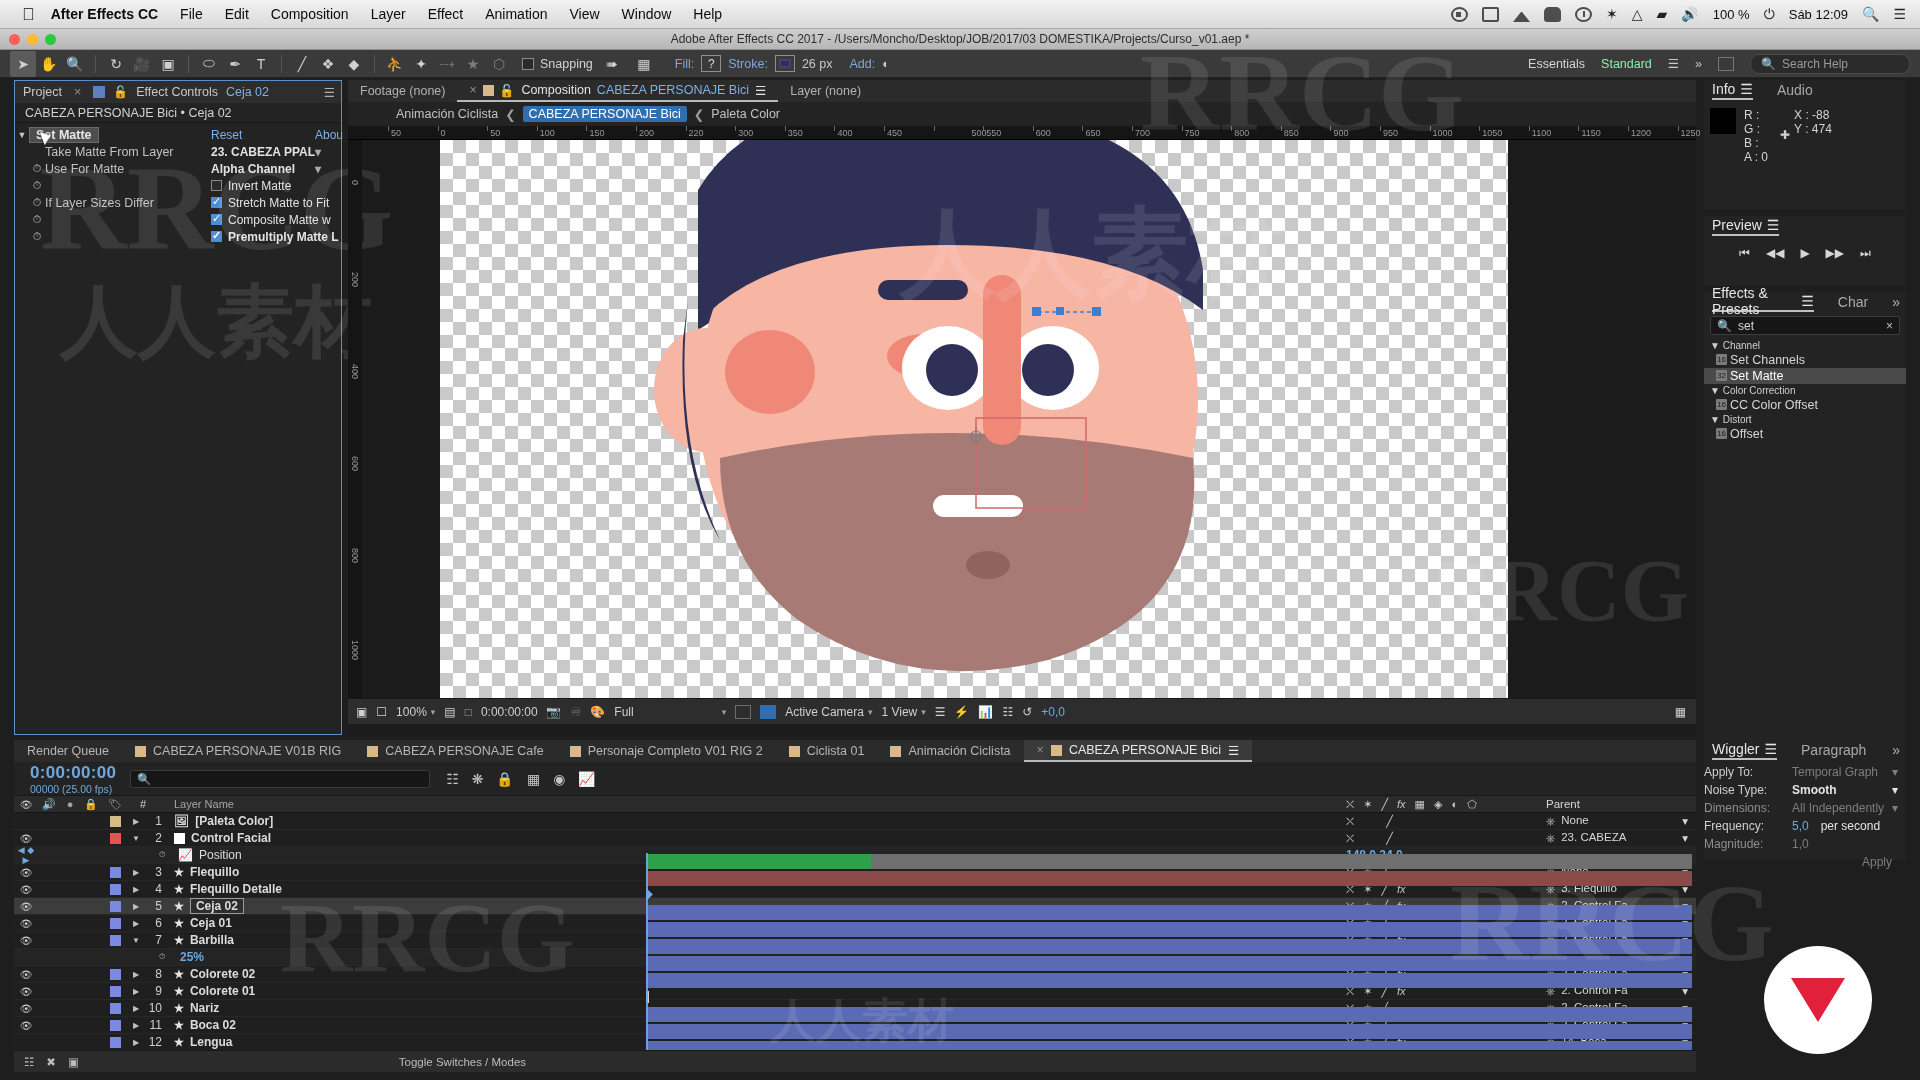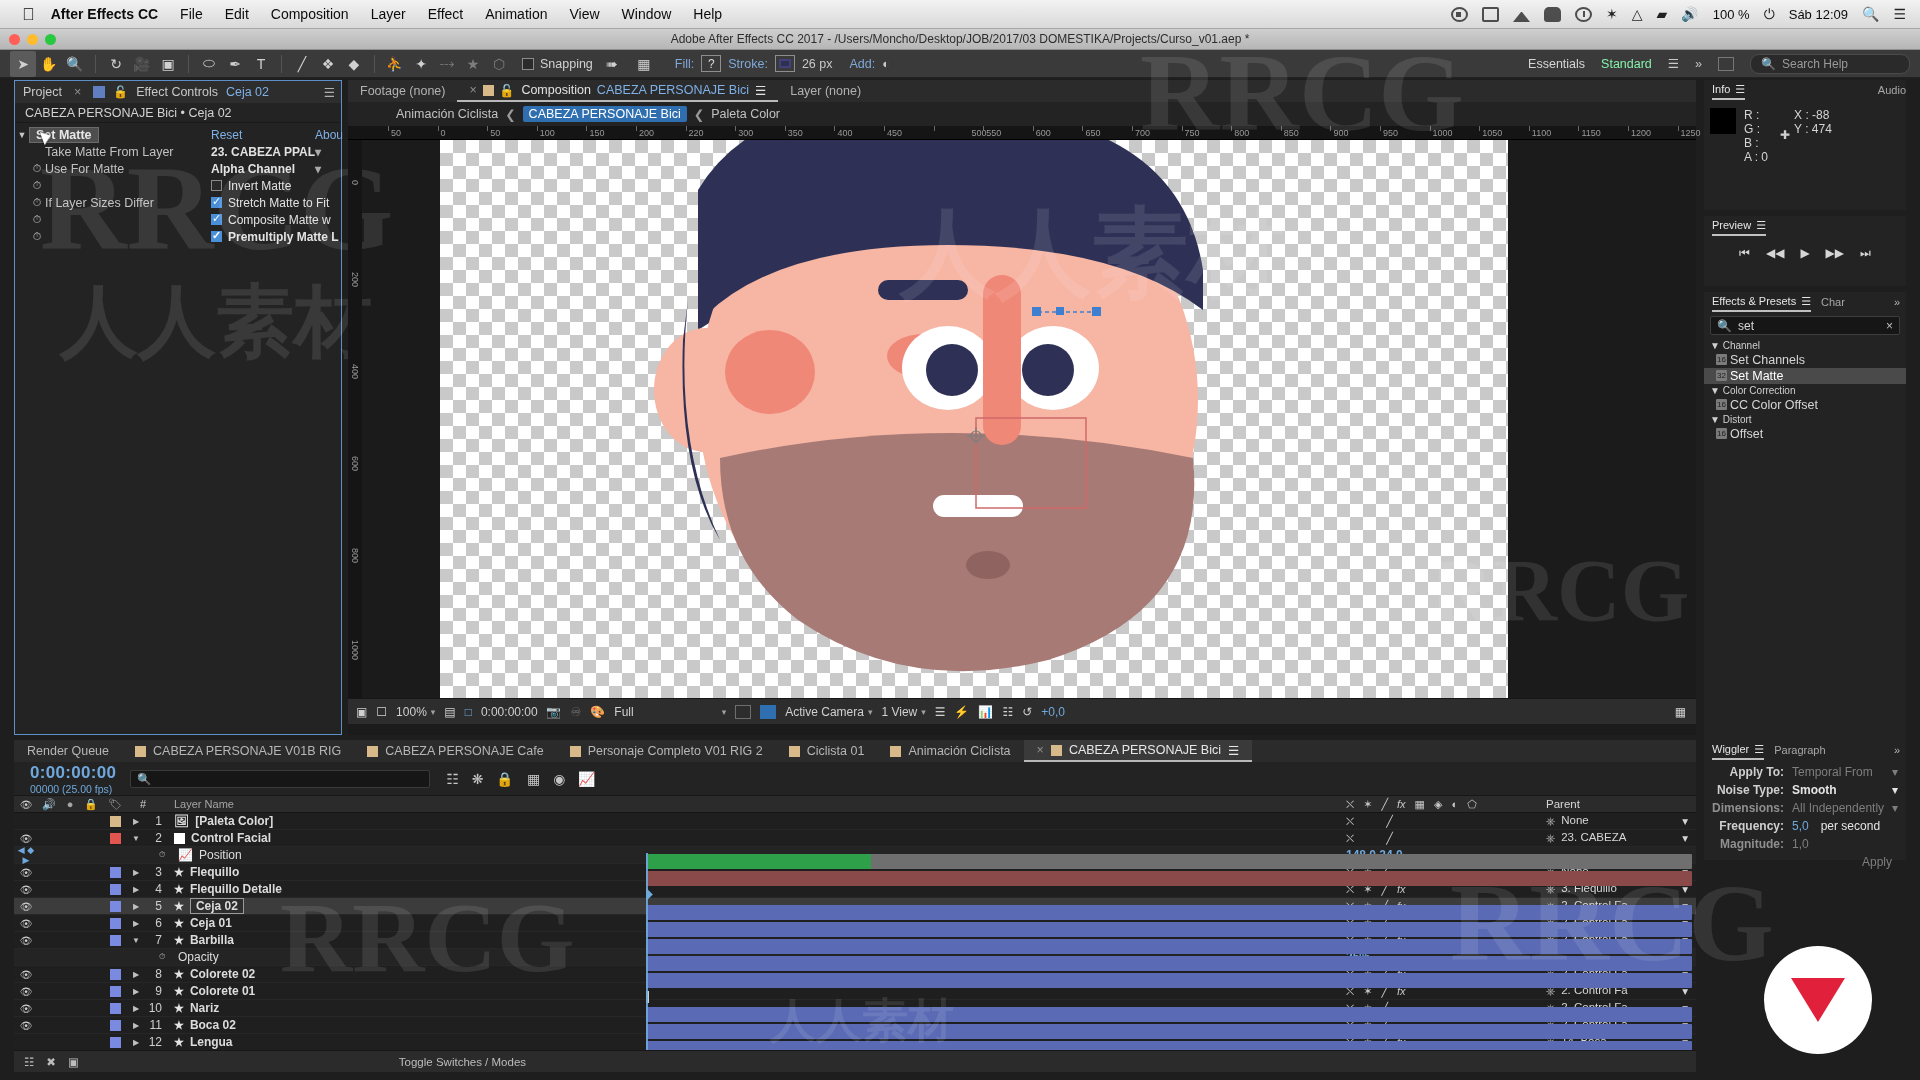--- a/index.html
+++ b/index.html
@@ -108,39 +108,39 @@
   #compbar .sel{ display:flex; align-items:center; gap:4px;}
   #compbar .chev{ font-size:9px; color:#9f9f9f;}
   #compbar .boxbtn{ width:16px;height:14px;border:1px solid #6e6e6e;display:inline-block;}
   #compbar .boxbtn.on{ background:#2f6fb0;border-color:#2f6fb0;}
 
   
   #rinfo{ left:1704px; top:80px; width:202px; height:130px; background:#232323;}
   #rprev{ left:1704px; top:216px; width:202px; height:70px; background:#232323;}
   #rfx{ left:1704px; top:292px; width:202px; height:450px; background:#232323;}
   #rwig{ left:1704px; top:740px; width:202px; height:120px; background:#232323;}
-  .rtabrow{ height:20px; display:flex; align-items:center; gap:10px; font-size:11px; color:#a8a8a8; padding-left:8px;justify-content:space-between;}
+  .rtabrow{ height:20px; display:flex; align-items:center; gap:24px; font-size:14px; color:#a8a8a8; padding-left:8px;}
   .rtabrow .act{ color:#e6e6e6; border-bottom:2px solid #c0c0c0; height:20px; display:flex;align-items:center;gap:5px;}
   .rtabrow .more{ margin-left:auto; padding-right:6px; color:#b5b5b5;}
   #infobody{ display:flex; padding:8px 0 0 6px; font-size:12px; color:#d4d4d4;}
   #infobody .sw{ width:26px;height:26px;background:#000;margin-right:8px;}
   #infobody .col2{ margin-left:26px; position:relative;}
   #infobody .plus{ position:absolute; left:-14px; top:20px; color:#cfcfcf;}
   .prevrow{ display:flex; align-items:center; justify-content:center; gap:16px; height:34px; color:#d6d6d6; font-size:12px;}
   #fxsearch{ margin:4px 6px; height:19px; background:#161616; border:1px solid #3d3d3d; border-radius:2px;
      display:flex; align-items:center; gap:6px; padding:0 6px; font-size:12px; color:#d8d8d8;}
   #fxsearch .mag{ color:#6fa8dc; }
   #fxsearch .clr{ margin-left:auto; color:#c0c0c0;}
   .fxcat{ font-size:10px; color:#d0d0d0; padding:1px 0 1px 6px;}
   .fxitem{ font-size:12.5px; color:#d6d6d6; padding:1px 0 1px 26px; position:relative;}
   .fxitem.sel{ background:#4a4a4a; color:#fff;}
   .fxitem .chip{ position:absolute; left:12px; top:2px; width:11px;height:11px;background:#7b7b7b;
      font-size:8px; color:#1d1d1d; text-align:center; line-height:11px; border-radius:1px;}
   .wrow{ display:flex; align-items:center; font-size:12px; height:18px;}
-  .wrow .wl{ width:88px; text-align:right; padding-right:8px; color:#cfcfcf;font-weight:bold;}
+  .wrow .wl{ width:88px; text-align:left; padding-right:8px; color:#cfcfcf;}
   .wrow .wl.dim{ color:#8f8f8f;}
   .wrow .wv{ color:#e4e4e4;}
   .wrow .wv.dim{ color:#7e7e7e;}
   .wrow .wv.blue{ color:#6fa8dc;}
   .wrow .wsel{ flex:1; display:flex; justify-content:space-between; align-items:center; padding-right:8px;}
 
   
   #tlpanel{ left:14px; top:740px; width:1682px; height:332px; background:#1f1f1f; }
   #tltabs{ height:22px; background:#2b2b2b; display:flex; align-items:center; font-size:12.5px; color:#b6b6b6;}
   #tltabs .itm{ padding:0 13px; display:flex; align-items:center; gap:7px; height:22px;}
@@ -619,21 +619,21 @@
       <span>Wiggler</span>
       <span>☰</span>
     </span>
     <span>Paragraph</span>
     <span class="more">»</span>
   </div>
   <div style="padding-top:3px">
     <div class="wrow">
       <span class="wl">Apply To:</span>
       <span class="wsel">
-          <span class="wv dim">Temporal From</span>
+          <span class="wv dim">Temporal Graph</span>
           <span class="wv dim">▾</span>
         </span>
     </div>
     <div class="wrow">
       <span class="wl">Noise Type:</span>
       <span class="wsel">
           <span class="wv" style="font-weight:bold">Smooth</span>
           <span class="wv">▾</span>
         </span>
     </div>
@@ -966,23 +966,20 @@
     </div>
 
     <div class="lrow prop">
       <span class="c-eye"></span>
         <span class="c-aud"></span>
         <span class="c-solo"></span>
         <span class="c-lock"></span>
         <span class="c-lbl"></span>
         <span class="c-num"></span>
       <span class="c-tri">⏱</span>
-      <span class="c-name" style="font-weight:normal;padding-left:8px">
-          <span>Opacity</span>
-        </span>
       <span class="c-sw" style="color:#6fa8dc;font-size:12px;font-weight:bold">25%</span>
       <span class="c-par"></span>
     </div>
 
     <div class="lrow">
       <span class="c-eye">👁</span>
         <span class="c-aud"></span>
         <span class="c-solo"></span>
         <span class="c-lock"></span>
       <span class="c-lbl">

